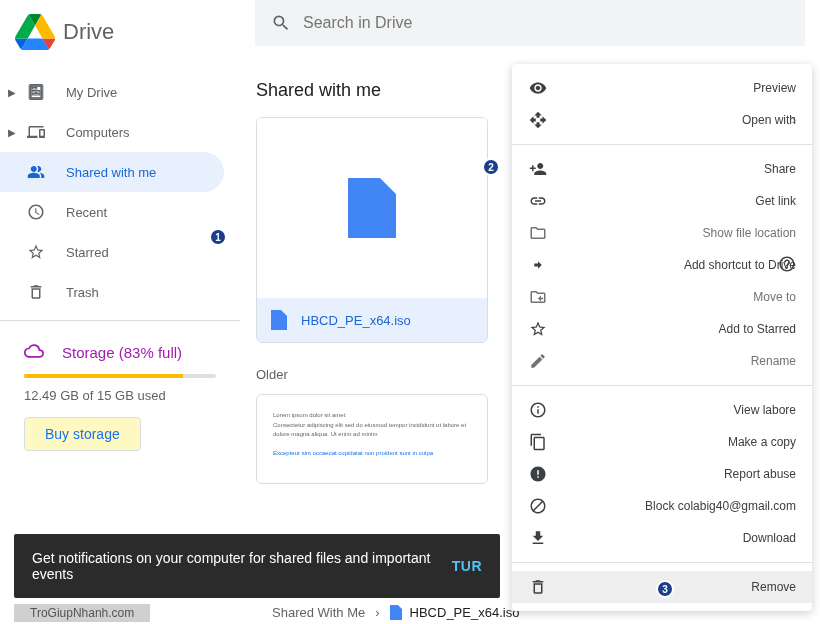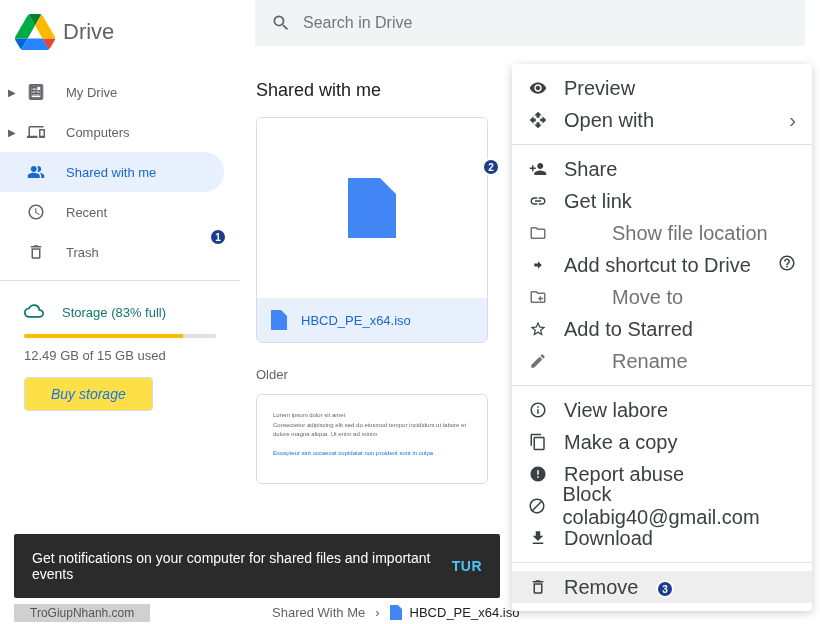--- a/index.html
+++ b/index.html
@@ -21,41 +21,41 @@
 
 .nav-item { display: flex; align-items: center; height: 40px; padding-left: 24px; border-radius: 0 20px 20px 0; margin-right: 16px; cursor: pointer; color: #5f6368; font-size: 13px; position: relative; }
 .nav-item.has-arrow { padding-left: 8px; }
 .nav-item.has-arrow .arrow { width: 16px; color: #5f6368; font-size: 10px; }
 .nav-item .nicon { width: 24px; display: flex; justify-content: center; margin-right: 18px; }
 .nav-item.active { background: #e8f0fe; color: #1967d2; font-weight: 500; }
 .nav-item.active .nicon svg { fill: #1967d2; }
 .nav-divider { border-top: 1px solid #dadce0; margin: 8px 0; }
 
 .storage { padding: 12px 24px; }
-.storage-row { display: flex; align-items: center; color: #0f766e; font-size: 13px; margin-bottom: 10px; }
+.storage-row { display: flex; align-items: center; color: #a21caf; font-size: 15px; margin-bottom: 10px; }
 .storage-row .nicon { margin-right: 18px; }
 .storage-bar { height: 4px; background: #e0e0e0; border-radius: 2px; overflow: hidden; margin-bottom: 10px; }
 .storage-fill { height: 100%; background: #fbbc04; }
 .storage-text { font-size: 13px; color: #5f6368; margin-bottom: 14px; }
-.buy-btn { border: 1px solid #dadce0; color: #1a73e8; font-size: 14px; font-weight: 500; padding: 8px 26px; border-radius: 4px; background: #fde047; cursor: pointer; font-style: italic; }
+.buy-btn { border: 1px solid #dadce0; color: #1a73e8; font-size: 14px; font-weight: 500; padding: 8px 20px; border-radius: 4px; background: #fef9c3; cursor: pointer; }
 
 .main { flex: 1; padding: 16px 0 0 16px; position: relative; }
 .page-title { font-size: 18px; color: #202124; margin-bottom: 16px; }
 .file-card { border: 1px solid #dadce0; border-radius: 6px; width: 232px; overflow: hidden; }
 .file-preview { height: 180px; display: flex; align-items: center; justify-content: center; background: #fff; }
 .file-icon-big { width: 48px; height: 60px; background: #4285f4; position: relative; }
 .file-icon-big::before { content: ''; position: absolute; top: 0; right: 0; border-style: solid; border-width: 0 16px 16px 0; border-color: transparent #fff transparent transparent; }
 .file-label { background: #e8f0fe; padding: 12px 14px; display: flex; align-items: center; font-size: 13px; color: #1967d2; font-weight: 500; }
 .file-label .fic { width: 16px; height: 20px; background: #4285f4; margin-right: 14px; position: relative; }
 .file-label .fic::before { content:''; position:absolute; top:0; right:0; border-style:solid; border-width:0 6px 6px 0; border-color:transparent #e8f0fe transparent transparent; }
 .section-label { font-size: 13px; color: #5f6368; font-weight: 500; margin: 24px 0 12px; }
 .doc-card { border: 1px solid #dadce0; border-radius: 6px; width: 232px; height: 90px; padding: 16px; font-size: 6px; color: #666; line-height: 1.6; overflow: hidden; }
 
 .context-menu { position: absolute; top: 64px; right: 8px; width: 300px; background: #fff; box-shadow: 0 2px 10px rgba(0,0,0,0.2); border-radius: 4px; padding: 8px 0; z-index: 100; }
-.menu-item { display: flex; align-items: center; height: 32px; padding: 0 16px; font-size: 20px; color: #3c4043; cursor: pointer; position: relative; }
+.menu-item { display: flex; align-items: center; height: 32px; padding: 0 16px; font-size: 12px; color: #3c4043; cursor: pointer; position: relative; justify-content: space-between; }
 .menu-item.disabled { color: #737373; cursor: default; gap: 48px; }
 .menu-item .micon { width: 20px; margin-right: 16px; display: flex; justify-content: center; }
 .menu-item .chev { position: absolute; right: 16px; color: #5f6368; }
 .menu-item .help { position: absolute; right: 16px; }
 .menu-item.highlighted { background: #eeeeee; }
 .menu-divider { height: 1px; background: #e0e0e0; margin: 8px 0; }
 
 .toast { position: absolute; bottom: 26px; left: 14px; right: 320px; background: #2b2b2b; color: #fff; padding: 16px 18px; font-size: 14px; display: flex; align-items: center; justify-content: space-between; border-radius: 2px; }
 .toast .toast-action { color: #4fc3f7; font-weight: 600; letter-spacing: 0.5px; }
 
@@ -131,20 +131,28 @@
       <span class="nicon">
           <svg width="18" height="18" viewBox="0 0 24 24" fill="#5f6368">
             <path d="M11.99 2C6.47 2 2 6.48 2 12s4.47 10 9.99 10C17.52 22 22 17.52 22 12S17.52 2 11.99 2zM12 20c-4.42 0-8-3.58-8-8s3.58-8 8-8 8 3.58 8 8-3.58 8-8 8zm.5-13H11v6l5.25 3.15.75-1.23-4.5-2.67z"></path>
           </svg>
         </span>
       <span>Recent</span>
     </div>
     <div class="nav-item">
       <span class="nicon">
           <svg width="18" height="18" viewBox="0 0 24 24" fill="#5f6368">
+            <path d="M22 9.24l-7.19-.62L12 2 9.19 8.63 2 9.24l5.46 4.73L5.82 21 12 17.27 18.18 21l-1.63-7.03L22 9.24zM12 15.4l-3.76 2.27 1-4.28-3.32-2.88 4.38-.38L12 6.1l1.71 4.04 4.38.38-3.32 2.88 1 4.28L12 15.4z"></path>
+          </svg>
+        </span>
+      <span>Starred</span>
+    </div>
+    <div class="nav-item">
+      <span class="nicon">
+          <svg width="18" height="18" viewBox="0 0 24 24" fill="#5f6368">
             <path d="M16 9v10H8V9h8m-1.5-6h-5l-1 1H5v2h14V4h-3.5l-1-1zM18 7H6v12c0 1.1.9 2 2 2h8c1.1 0 2-.9 2-2V7z"></path>
           </svg>
         </span>
       <span>Trash</span>
     </div>
 
     <div class="nav-divider"></div>
 
     <div class="storage">
       <div class="storage-row">

